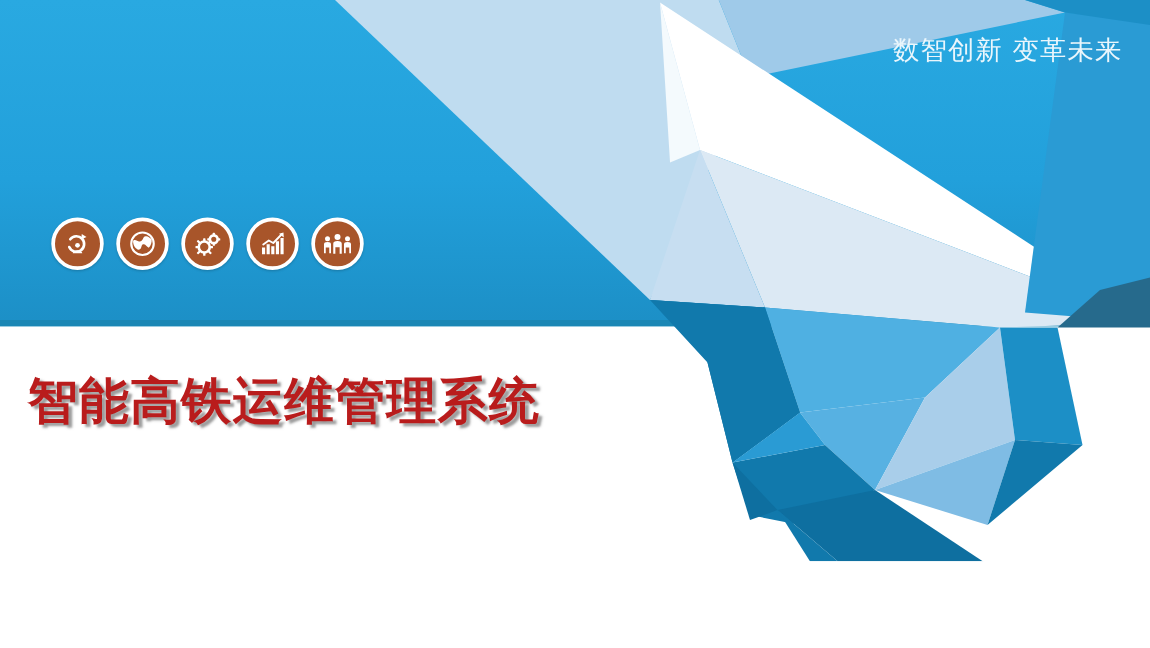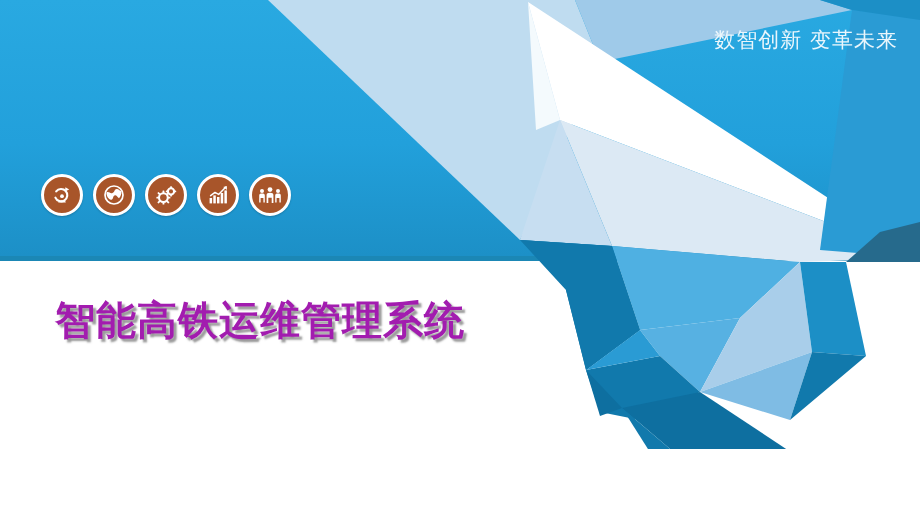--- a/index.html
+++ b/index.html
@@ -90,26 +90,25 @@
     display: block;
   }
 
   
   .title {
     position: absolute;
     left: 22px;
     top: 293px;
     font-size: 40px;
     font-weight: bold;
-    color: #a21caf;
+    color: #b91c1c;
     letter-spacing: 1px;
     white-space: nowrap;
     text-shadow: 3px 3px 2px rgba(120,120,120,0.75);
     font-family: "DejaVu Sans", "Liberation Sans", sans-serif;
-    margin-left: 33px;
   }
 </style>
 </head>
 <body>
 
 <div id="slide">
 
   <div class="band"></div>
   <div class="band-edge"></div>
 

